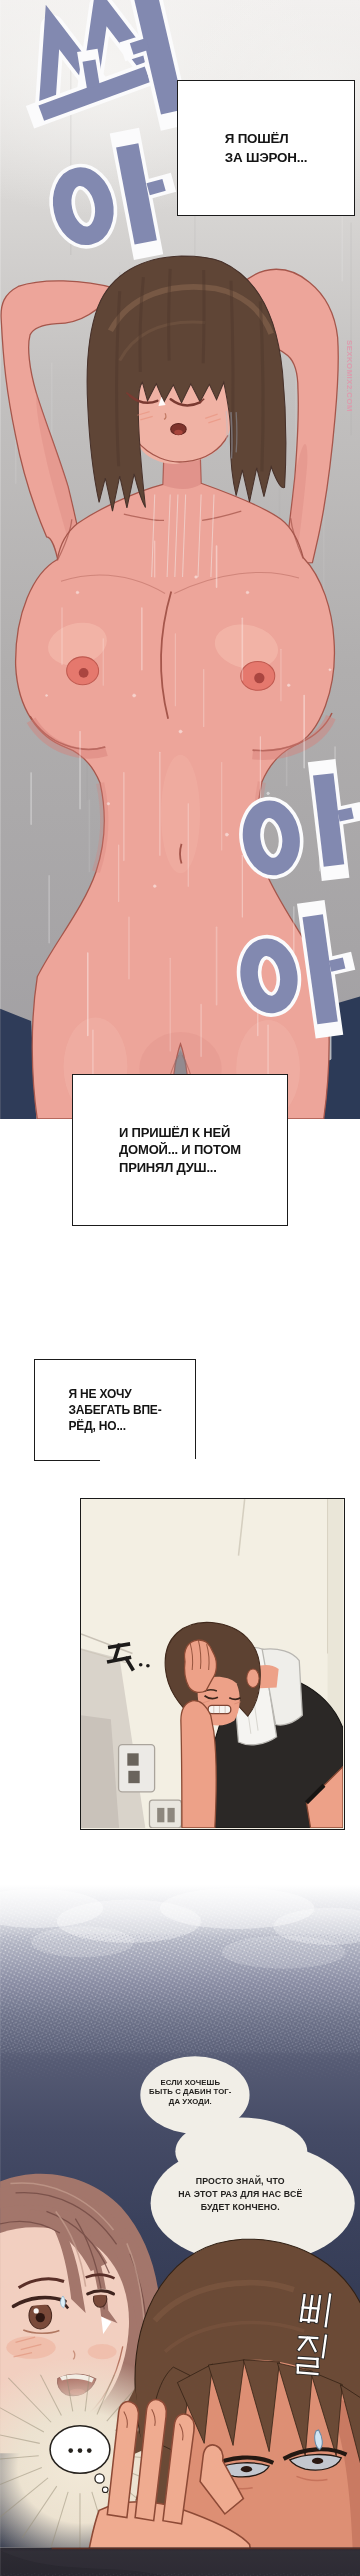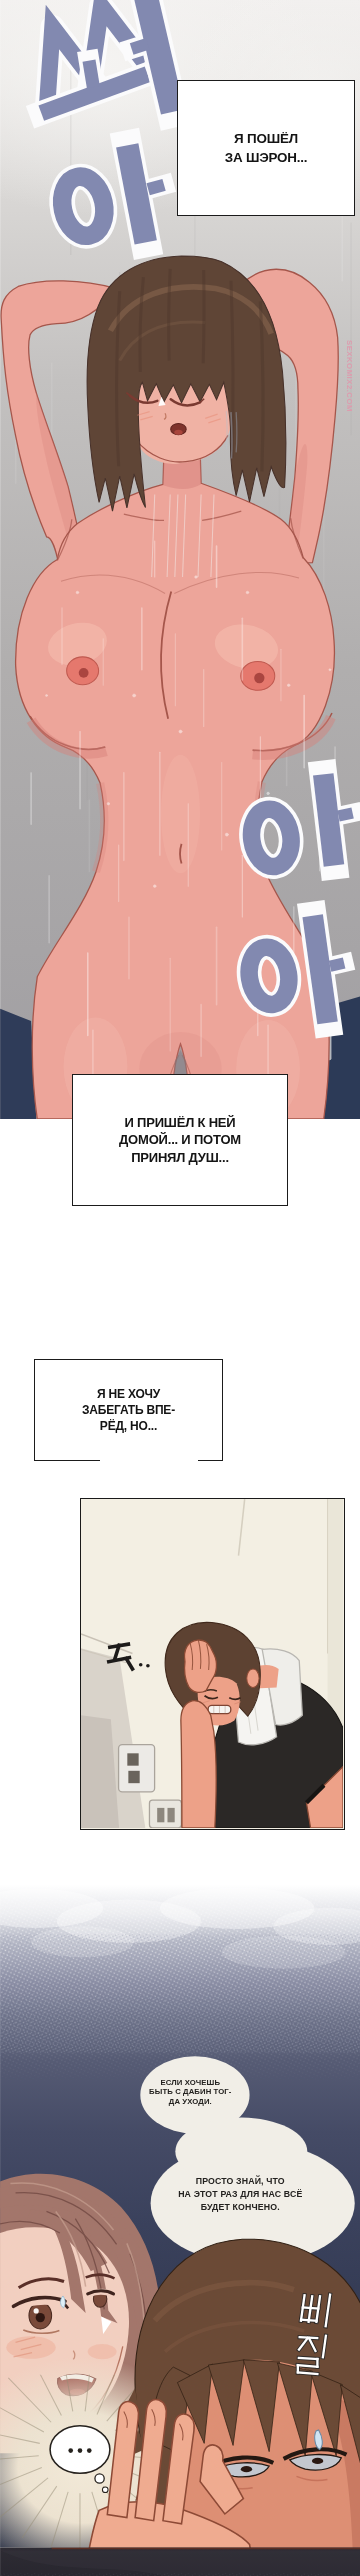--- a/index.html
+++ b/index.html
@@ -1,17 +1,17 @@
 <!DOCTYPE html>
 <html style="font-size:8.2px"><head>
 <meta charset="utf-8">
 <style>
 html,body{margin:0;padding:0;background:#fff}
 #page{position:relative;width:361px;height:2730px;background:#ffffff;overflow:hidden;font-family:"Liberation Sans",sans-serif}
-.bx{position:absolute;background:#fff;border:1.5px solid #1b1b1b;box-sizing:border-box;display:flex;align-items:center;justify-content:center;text-align:center;font-weight:bold;color:#141414;letter-spacing:-0.2px}
+.bx{position:absolute;background:#fff;border:1.5px solid #1b1b1b;box-sizing:border-box;display:flex;align-items:center;justify-content:center;text-align:left;font-weight:bold;color:#141414;letter-spacing:-0.2px}
 svg{display:block}
 </style>
 </head>
 <body>
 <div id="page">
 
 <svg width="361" height="1119" viewBox="0 0 700 2172" style="position:absolute;left:0;top:0">
 <defs>
 <linearGradient id="bgg" x1="0" y1="0" x2="0" y2="1">
 <stop offset="0" stop-color="#f1efee"></stop>
@@ -241,21 +241,21 @@
         <path d="M 640 1888 L 668 1886" fill="none" stroke="#fbfbfc" stroke-width="36" stroke-linecap="square" stroke-linejoin="round"></path>
         <path d="M 622 1786 L 618 1996" fill="none" stroke="#8289b0" stroke-width="40" stroke-linecap="butt" stroke-linejoin="miter"></path>
         <path d="M 640 1888 L 668 1886" fill="none" stroke="#8289b0" stroke-width="22" stroke-linecap="butt" stroke-linejoin="miter"></path>
       </g>
 
 <text transform="translate(674 660) rotate(90)" font-family="Liberation Sans,sans-serif" font-size="15" font-weight="bold" fill="#dc9cae" letter-spacing="1">SEXKOMIX2.COM</text>
 </svg>
 
 <div class="bx" style="left:177px;top:80px;width:178px;height:136px;font-size:13.4px;line-height:19px">Я ПОШЁЛ<br>ЗА ШЭРОН...</div>
 
-<div class="bx" style="left:72px;top:1074px;width:216px;height:132px;font-size:13px;line-height:17.5px">И ПРИШЁЛ К НЕЙ<br>ДОМОЙ... И ПОТОМ<br>ПРИНЯЛ ДУШ...</div>
+<div class="bx" style="left:72px;top:1074px;width:216px;height:152px;font-size:13px;line-height:17.5px">И ПРИШЁЛ К НЕЙ<br>ДОМОЙ... И ПОТОМ<br>ПРИНЯЛ ДУШ...</div>
 
 <div style="position:absolute;left:80px;top:1498px;width:265px;height:332px;border:1.5px solid #1a1a1a;box-sizing:border-box;background:#f3efe3">
 <svg width="262" height="329" viewBox="0 0 509 639">
 
 <rect x="0" y="0" width="509" height="639" fill="#f3efe3"></rect>
 <rect x="479" y="0" width="30" height="639" fill="#eae6d8"></rect>
 <line x1="479" y1="0" x2="479" y2="300" stroke="#d8d2c2" stroke-width="2"></line>
 
 <path d="M 0 290 L 75 310 L 125 639 L 0 639 Z" fill="#d9d3ca"></path>
 <path d="M 0 420 L 58 428 L 74 639 L 0 639 Z" fill="#c9c2ba"></path>
@@ -316,21 +316,21 @@
           <path d="M 74 284 L 66 310"></path>
 <path d="M 54 316 L 94 308"></path>
           <path d="M 88 310 L 100 330"></path>
 </g>
 <circle cx="116" cy="322" r="3.5" fill="#1d1b1a"></circle>
 <circle cx="130" cy="324" r="3.5" fill="#1d1b1a"></circle>
 </svg>
 </div>
 
 
-<div class="bx" style="left:34px;top:1359px;width:189px;height:102px;font-size:12px;line-height:16px">Я НЕ ХОЧУ<br>ЗАБЕГАТЬ ВПЕ-<br>РЁД, НО...</div>
+<div class="bx" style="left:34px;top:1359px;width:162px;height:102px;font-size:12px;line-height:16px">Я НЕ ХОЧУ<br>ЗАБЕГАТЬ ВПЕ-<br>РЁД, НО...</div>
 
 <div style="position:absolute;left:100px;top:1459px;width:98px;height:4.1px;background:#fff"></div>
 
 <svg width="361" height="900" viewBox="0 0 700 1746" style="position:absolute;left:0;top:1831px">
 <defs>
 <linearGradient id="dg" x1="0" y1="0" x2="0" y2="1">
 <stop offset="0" stop-color="#ffffff"></stop>
 <stop offset="0.075" stop-color="#ffffff"></stop>
 <stop offset="0.115" stop-color="#e3e4e9"></stop>
 <stop offset="0.155" stop-color="#b4b7c5"></stop>

